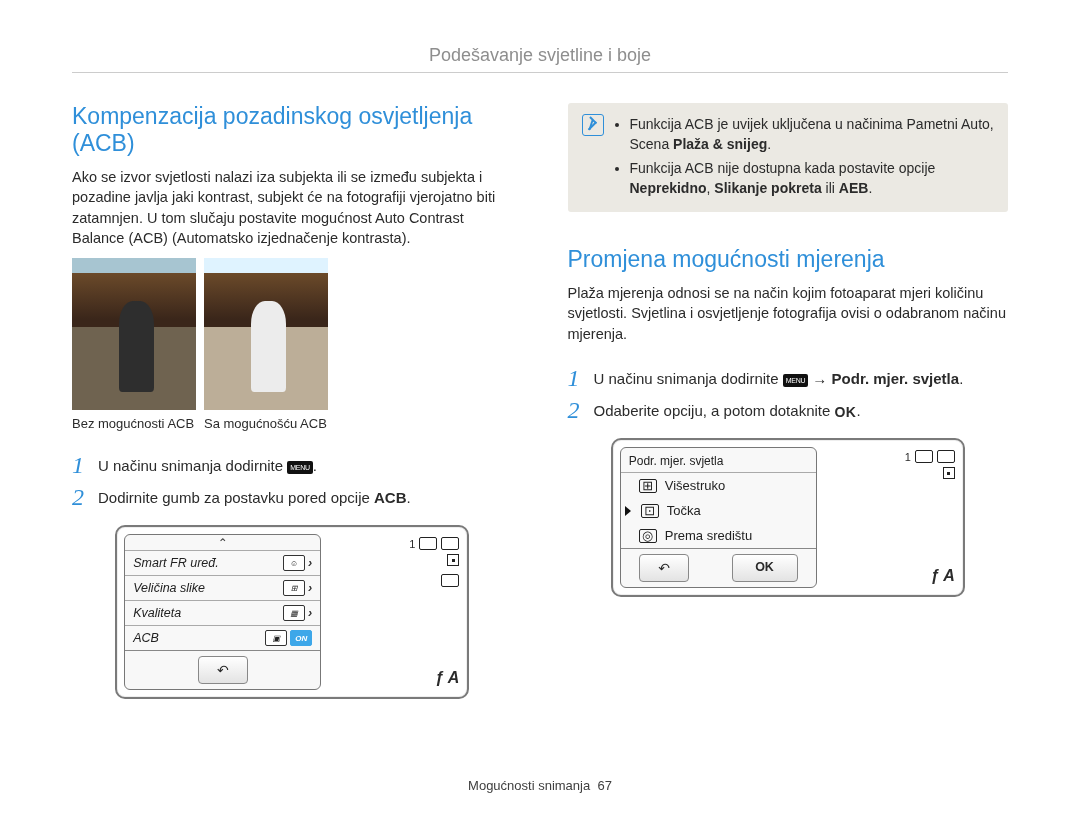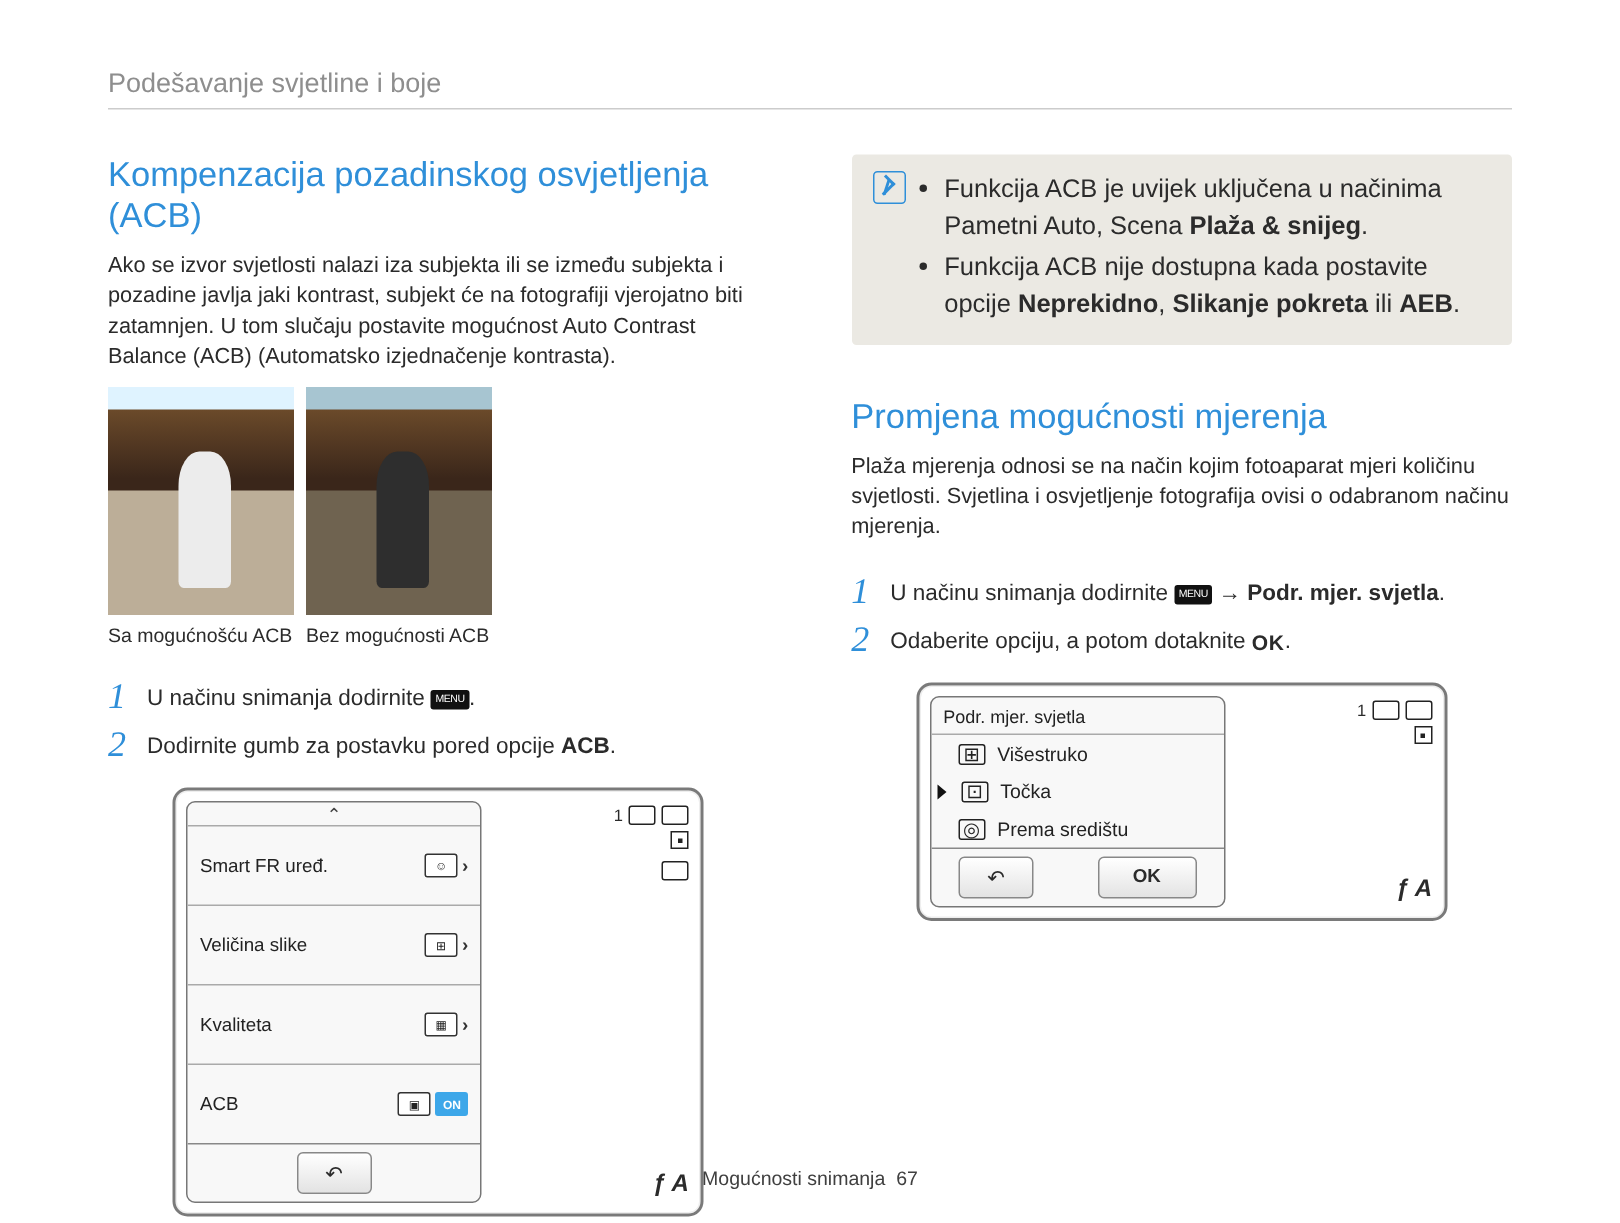--- a/index.html
+++ b/index.html
@@ -14,20 +14,21 @@
   .page {
     padding: 45px 72px 25px 72px;
     box-sizing: border-box;
   }
   .breadcrumb {
     color: #8e8e8e;
     font-size: 18px;
     padding-bottom: 6px;
     border-bottom: 1px solid #ccc;
     margin-bottom: 30px;
+    text-align: center;
   }
   .cols {
     display: flex;
     gap: 55px;
     justify-content: center;
   }
   .col { flex: 1; }
   h2 {
     font-weight: normal;
     color: #2f8fd9;
@@ -84,22 +85,23 @@
   .lcd-menu {
     width: 60%;
     border: 1.5px solid #777; border-radius: 6px; margin: 7px 0 7px 7px;
     background: #f8f8f8; overflow:hidden;
   }
   .lcd-menu .hdr {
     text-align:center; font-size:12px; color:#444; padding:1px 0 0 0;
   }
   .lcd-row {
     display:flex; align-items:center; justify-content:space-between;
-    border-top:1px solid #aaa; font-size:12.5px; padding:18px 8px;
+    border-top:1px solid #aaa; font-size:12.5px; padding:4px 8px;
     color:#222;
+    font-style:italic;
   }
   .lcd-row:first-of-type { border-top: none; }
   .lcd-row .r-icons { display:flex; align-items:center; gap:3px; }
   .mini {
     width:20px; height:14px; border:1.2px solid #333; border-radius:2px;
     display:inline-flex; align-items:center; justify-content:center;
     font-size:8px; background:#fff;
   }
   .mini.on { background:#3da7e9; color:#fff; font-size:8px; font-weight:bold; border-color:#3da7e9;}
   .chev { color:#333; font-weight:bold; }
@@ -121,21 +123,21 @@
   .side-top { display:flex; justify-content:flex-end; gap:4px; align-items:center;}
   .side-ico { width:16px; height:11px; border:1.3px solid #222; border-radius:2px; display:inline-block;}
   .dotsq { width:10px; height:10px; border:1.3px solid #222; display:inline-flex; align-items:center; justify-content:center;}
   .dotsq::after{ content:""; width:3px; height:3px; background:#222;}
   .stack { display:flex; flex-direction:column; gap:8px; align-items:flex-end; margin-top:4px;}
   .flash { font-family: Arial; font-style: italic; font-weight:bold; font-size:16px; align-self:flex-end; }
 
   
   .infobox {
     background:#ebe9e3; border-radius:3px; padding:11px 14px;
-    display:flex; gap:12px; font-size:17px; line-height:1.45;
+    display:flex; gap:12px; font-size:14px; line-height:1.45;
     margin-bottom: 34px;
   }
   .infobox .mark {
     flex:none; width:20px; height:20px; border:1.8px solid #2f8fd9; border-radius:3px;
     color:#2f8fd9; display:flex; align-items:center; justify-content:center;
     position:relative;
   }
   .infobox .mark::before {
     content:""; width:10px; height:10px; border-left:2px solid #2f8fd9;
     transform: skewX(-18deg) translateX(3px);
@@ -178,37 +180,37 @@
 <div class="page">
   <div class="breadcrumb">Podešavanje svjetline i boje</div>
 
   <div class="cols">
 
     <div class="col">
       <h2>Kompenzacija pozadinskog osvjetljenja (ACB)</h2>
       <p>Ako se izvor svjetlosti nalazi iza subjekta ili se između subjekta i pozadine javlja jaki kontrast, subjekt će na fotografiji vjerojatno biti zatamnjen. U tom slučaju postavite mogućnost Auto Contrast Balance (ACB) (Automatsko izjednačenje kontrasta).</p>
 
       <div class="imgrow">
+        <div>
+          <div class="thumb dark">
+            <div class="sky"></div>
+              <div class="bldg"></div>
+              <div class="ground"></div>
+              <div class="person"></div>
+          </div>
+          <div class="caption">Bez mogućnosti ACB</div>
+        </div>
         <div>
           <div class="thumb">
             <div class="sky"></div>
               <div class="bldg"></div>
               <div class="ground"></div>
               <div class="person"></div>
           </div>
           <div class="caption">Sa mogućnošću ACB</div>
-        </div>
-        <div>
-          <div class="thumb dark">
-            <div class="sky"></div>
-              <div class="bldg"></div>
-              <div class="ground"></div>
-              <div class="person"></div>
-          </div>
-          <div class="caption">Bez mogućnosti ACB</div>
         </div>
       </div>
 
       <div class="steps">
         <div class="step">
           <div class="stepnum">1</div>
           <div class="steptext">
             <span>U načinu snimanja dodirnite </span><span class="inline-icon">MENU</span><span>.</span>
           </div>
         </div>

